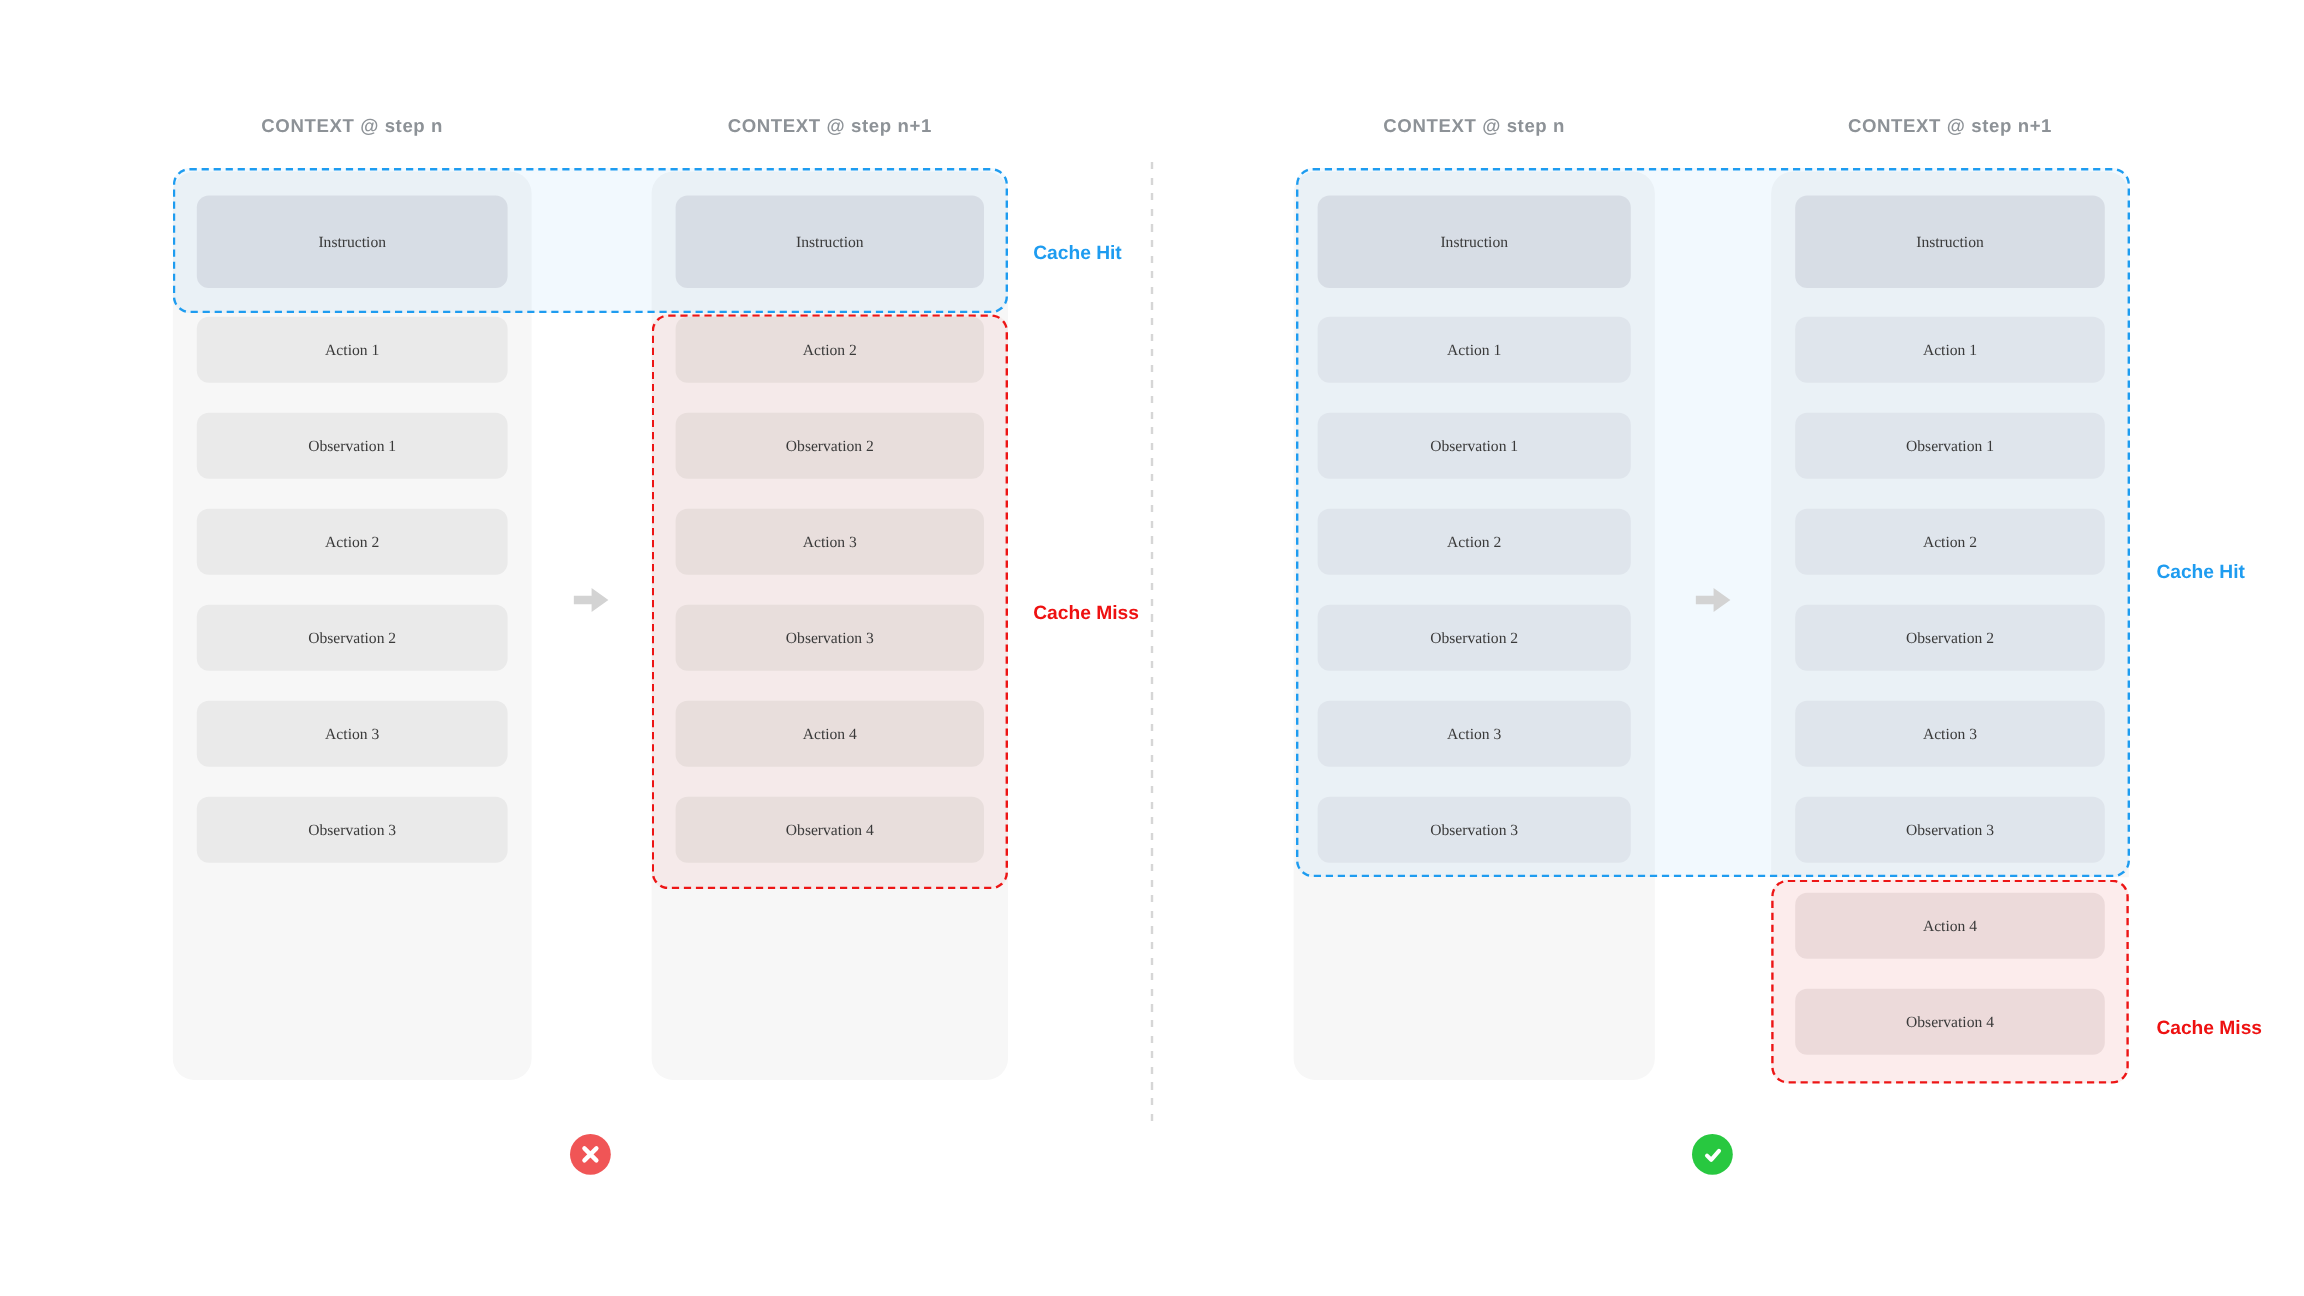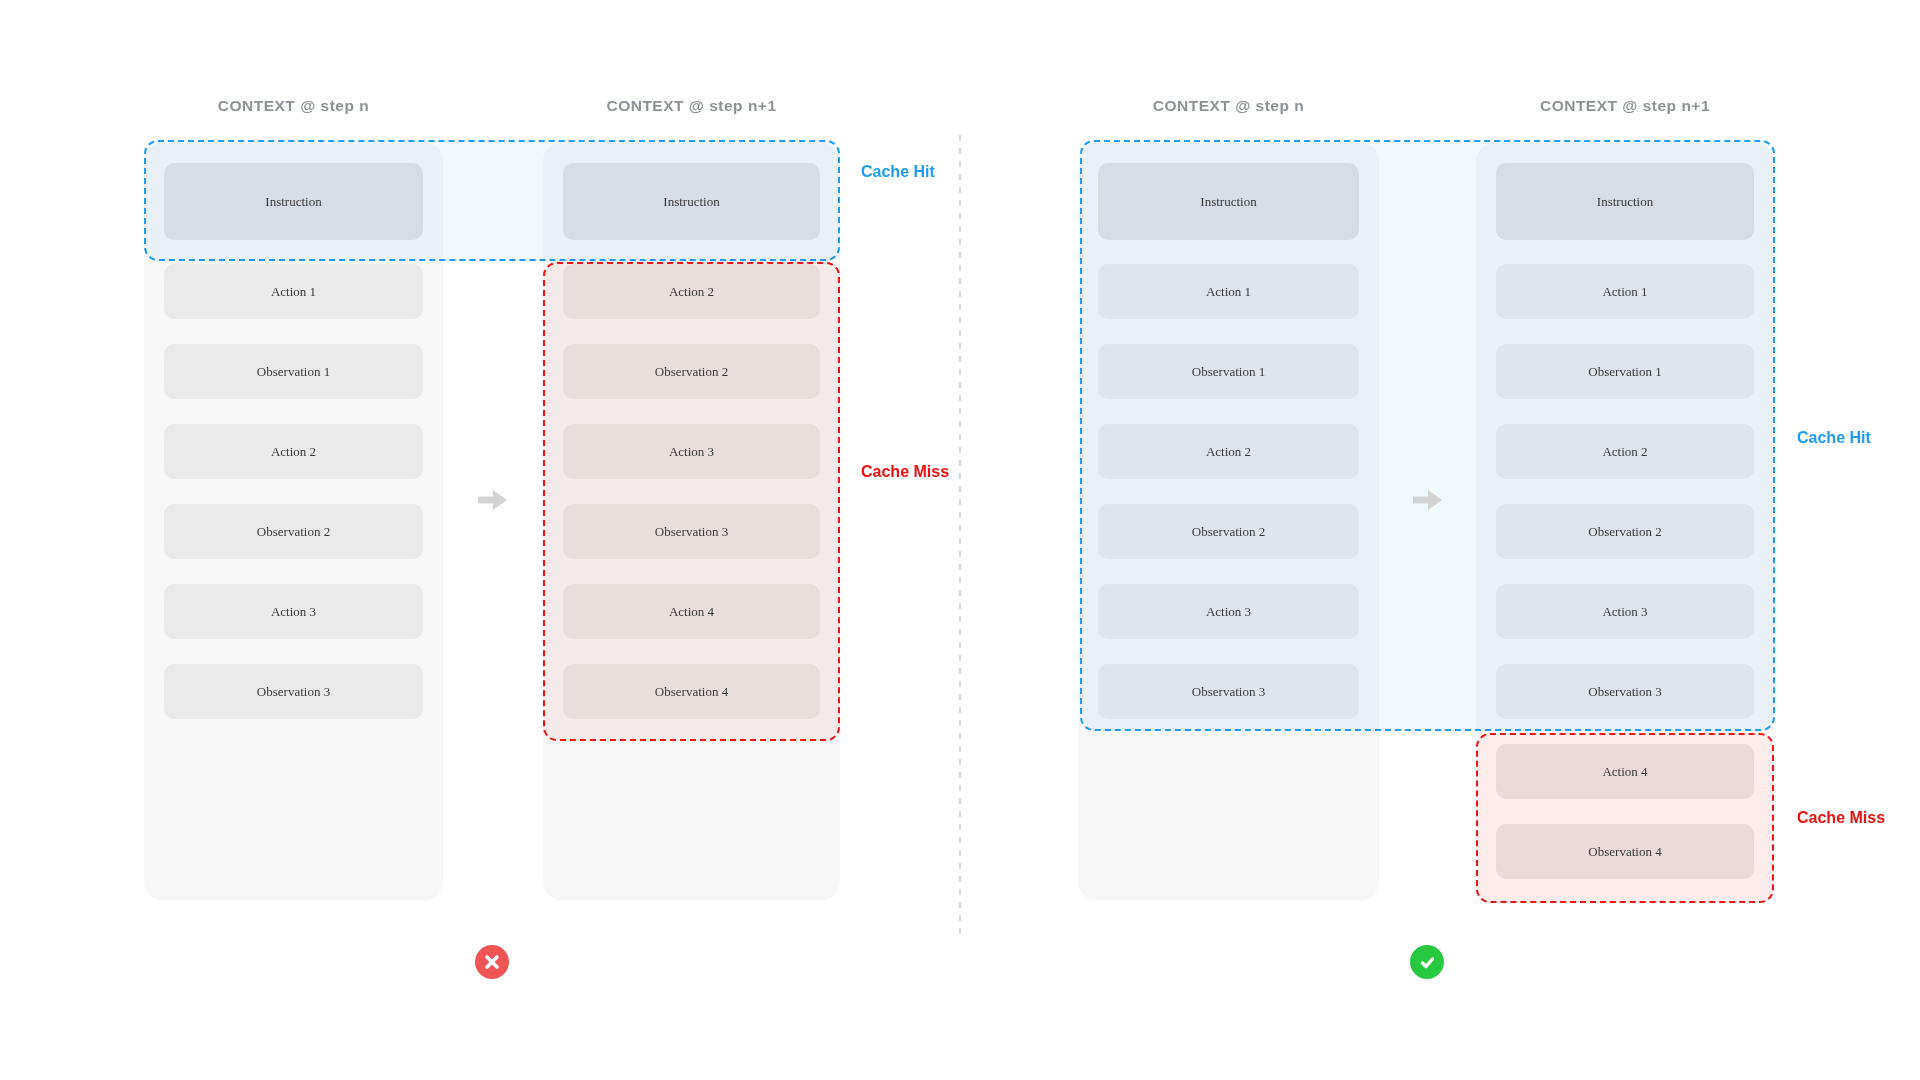--- a/index.html
+++ b/index.html
@@ -14,21 +14,21 @@
   .region.miss{border:2.5px dashed #ed1515;background:rgba(222,69,69,0.07);}
   .region.miss.solid{background:rgba(222,69,69,0.10);}
   .item{position:absolute;height:55px;border-radius:10px;display:flex;align-items:center;
         justify-content:center;font-family:"Liberation Serif",serif;font-size:13px;color:#3a3a3a;}
   .item.tall{height:77px;}
   .gray{background:#eaeaea;}
   .bluegray{background:#dfe5ec;}
   .instr{background:#d7dde5;}
   .pink{background:#e8dedc;}
   .pink2{background:#ecdada;}
-  .cache-label{position:absolute;height:20px;line-height:20px;font-size:16px;font-weight:600;}
+  .cache-label{position:absolute;height:20px;line-height:20px;font-size:16px;font-weight:600;margin-top:40px;}
   .cache-label.hit{color:#1e9cf0;}
   .cache-label.miss{color:#ee1111;}
   .arrow{position:absolute;width:30px;height:22px;}
   .divider{position:absolute;left:959px;top:135px;width:2px;height:805px;
            background:repeating-linear-gradient(to bottom,#d6d6d6 0 6px,transparent 6px 13px);}
   .badge{position:absolute;width:34px;height:34px;border-radius:50%;display:flex;
          align-items:center;justify-content:center;}
   .badge.err{background:#f05556;}
   .badge.ok{background:#28c840;}
 </style>

